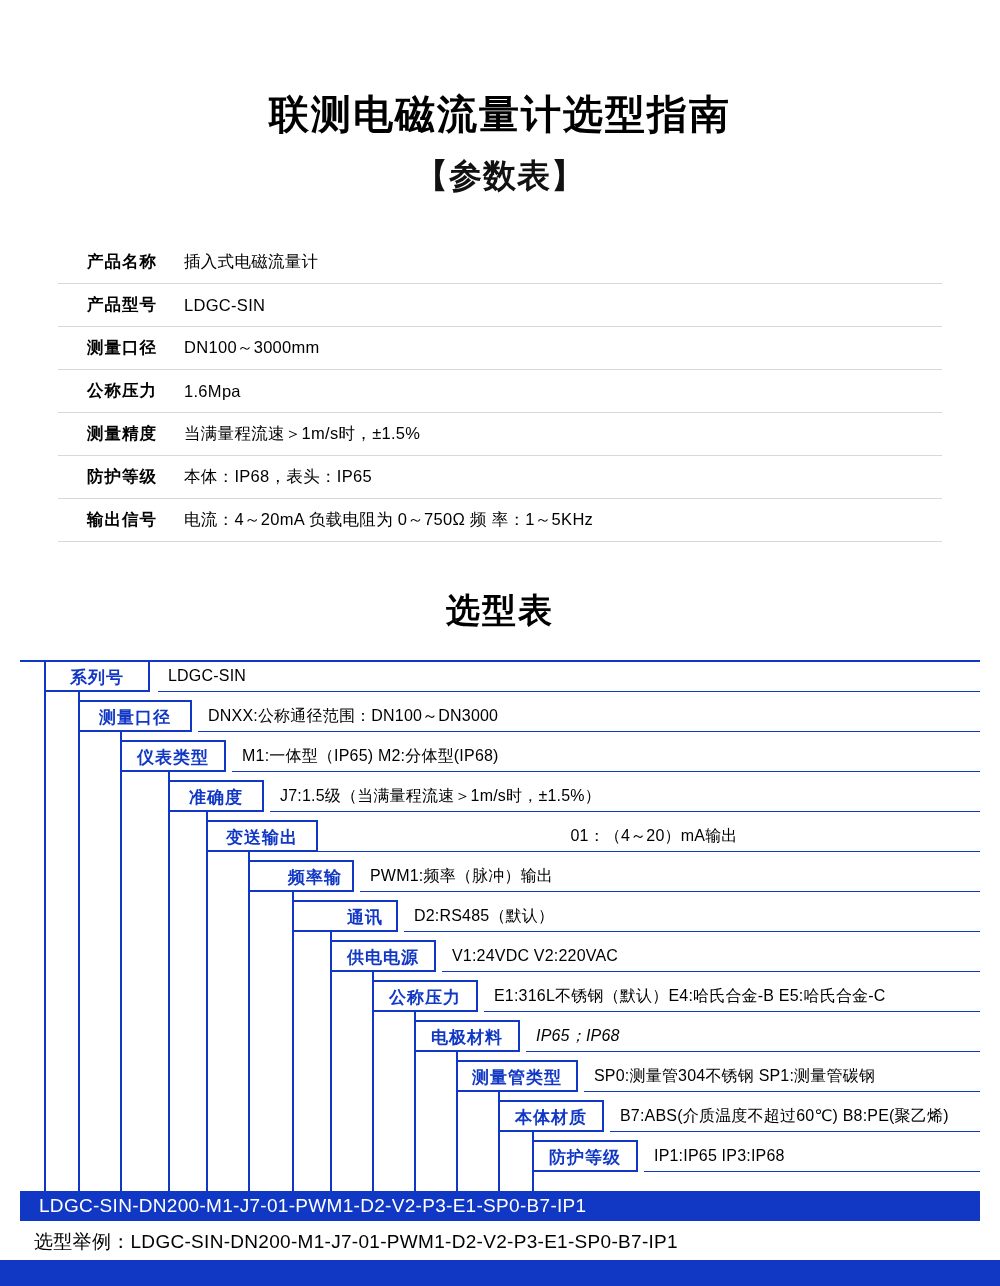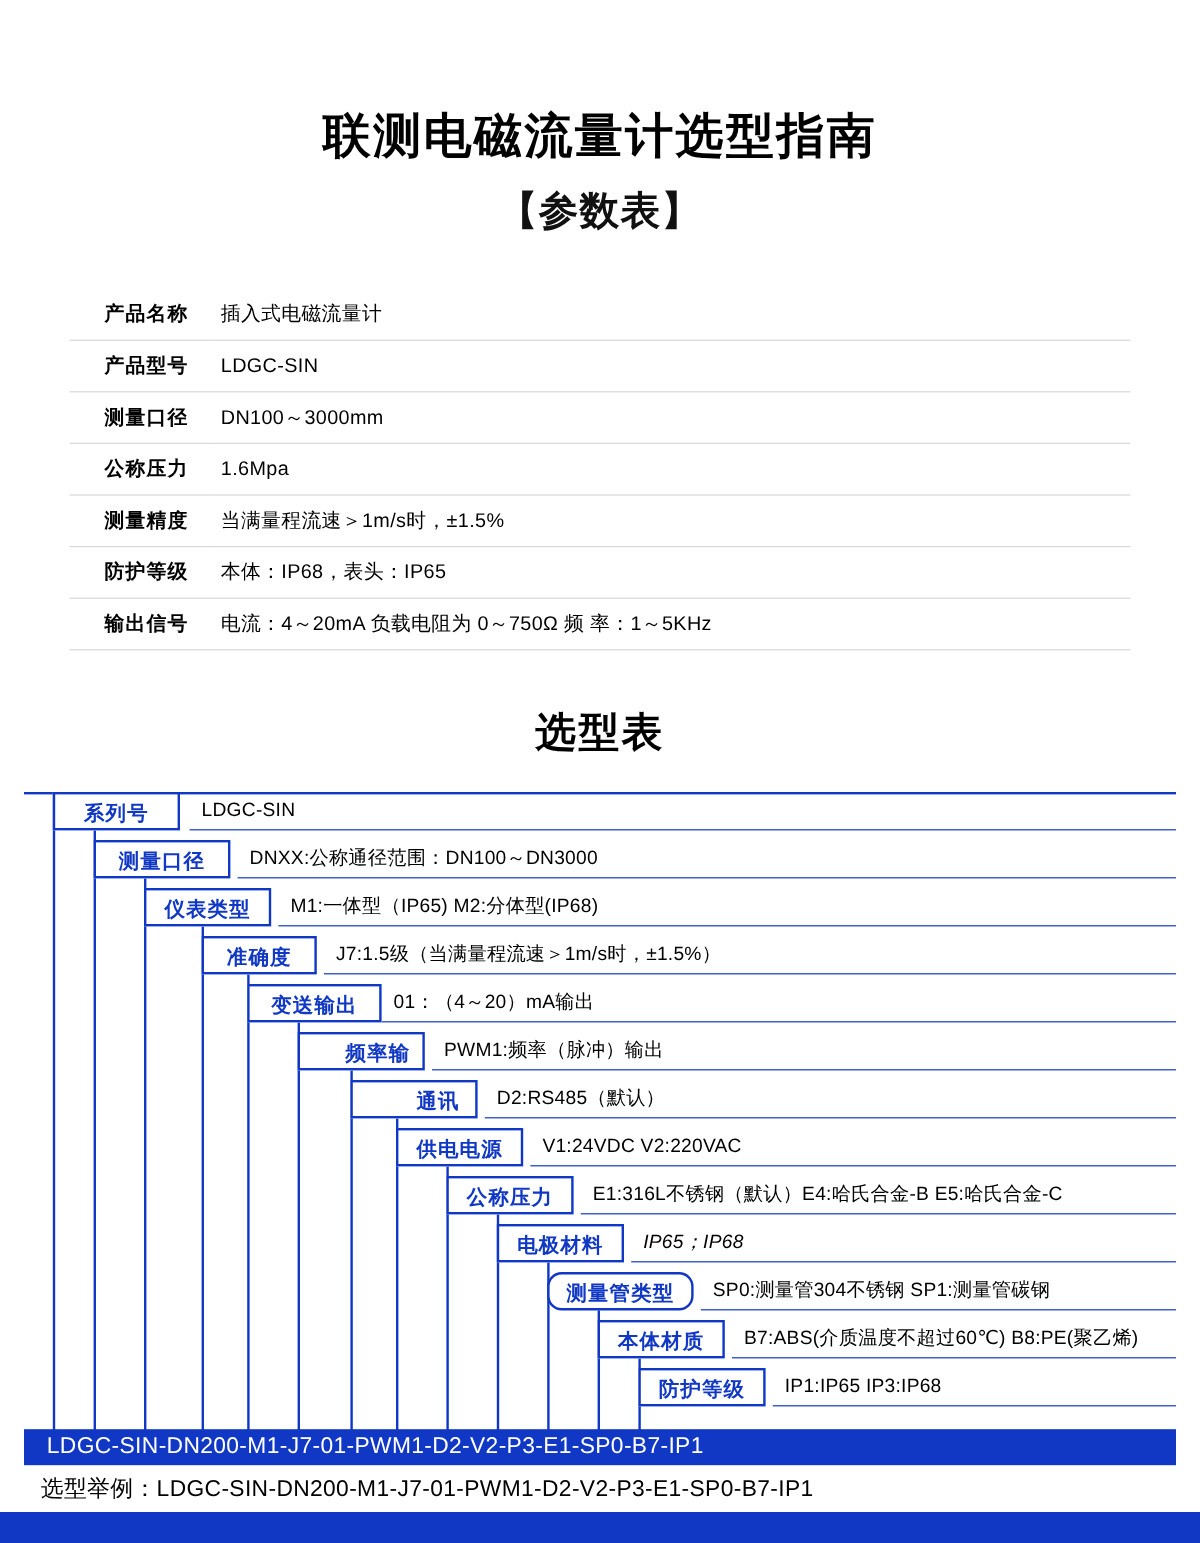--- a/index.html
+++ b/index.html
@@ -248,21 +248,21 @@
       <div class="sel-val" style="left:212px; width:748px;">M1:一体型（IP65) M2:分体型(IP68)</div>
     </div>
 
     <div class="sel-row">
       <div class="sel-key" style="left:148px; width:96px;">准确度</div>
       <div class="sel-val" style="left:250px; width:710px;">J7:1.5级（当满量程流速＞1m/s时，±1.5%）</div>
     </div>
 
     <div class="sel-row">
       <div class="sel-key" style="left:186px; width:112px;">变送输出</div>
-      <div class="sel-val" style="left:298px; width:662px;">01：（4～20）mA输出</div>
+      <div class="sel-val" style="left:298px; width:662px;text-align:center;">01：（4～20）mA输出</div>
     </div>
 
     <div class="sel-row">
       <div class="sel-key" style="left:228px; width:106px;padding-left:36px;">频率输出</div>
       <div class="sel-val" style="left:340px; width:620px;">PWM1:频率（脉冲）输出</div>
     </div>
 
     <div class="sel-row">
       <div class="sel-key" style="left:272px; width:106px;padding-left:48px;">通讯输出</div>
       <div class="sel-val" style="left:384px; width:576px;">D2:RS485（默认）</div>
@@ -277,21 +277,21 @@
       <div class="sel-key" style="left:352px; width:106px;">公称压力</div>
       <div class="sel-val" style="left:464px; width:496px;">E1:316L不锈钢（默认）E4:哈氏合金-B E5:哈氏合金-C</div>
     </div>
 
     <div class="sel-row">
       <div class="sel-key" style="left:394px; width:106px;">电极材料</div>
       <div class="sel-val" style="left:506px; width:454px;font-style:italic;">IP65；IP68</div>
     </div>
 
     <div class="sel-row">
-      <div class="sel-key" style="left:436px; width:122px;border-radius:12px;">测量管类型</div>
+      <div class="sel-key" style="left:436px; width:122px;">测量管类型</div>
       <div class="sel-val" style="left:564px; width:396px;">SP0:测量管304不锈钢 SP1:测量管碳钢</div>
     </div>
 
     <div class="sel-row">
       <div class="sel-key" style="left:478px; width:106px;">本体材质</div>
       <div class="sel-val" style="left:590px; width:370px;">B7:ABS(介质温度不超过60℃) B8:PE(聚乙烯)</div>
     </div>
 
     <div class="sel-row">
       <div class="sel-key" style="left:512px; width:106px;">防护等级</div>

